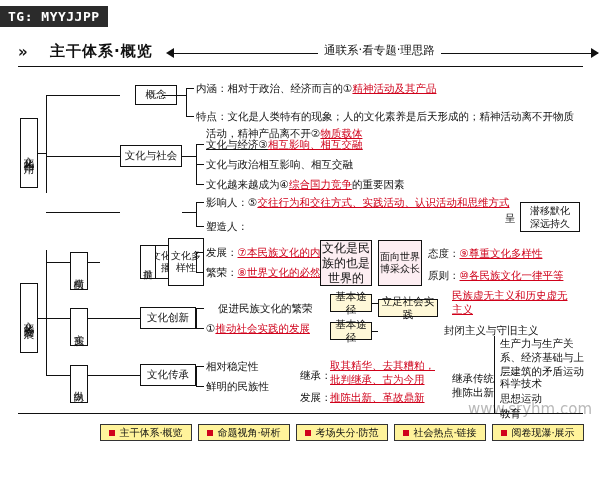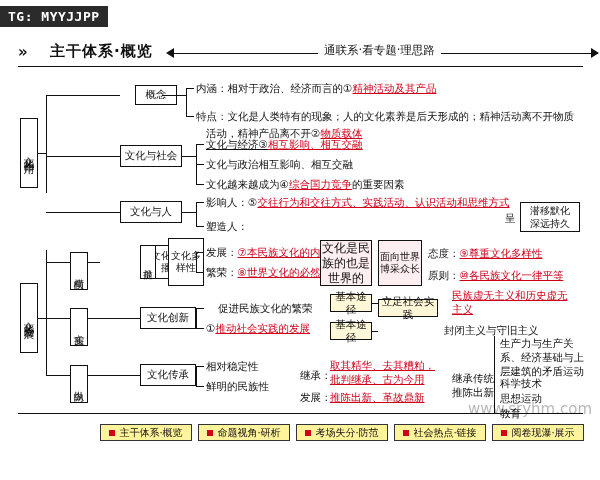--- a/index.html
+++ b/index.html
@@ -63,21 +63,20 @@
   <div class="ln lnh" style="left:46px;top:95px;width:74px;"></div>
   <div class="ln lnh" style="left:46px;top:156px;width:74px;"></div>
   <div class="ln lnh" style="left:46px;top:212px;width:74px;"></div>
 
   <div class="ln lnh" style="left:46px;top:262px;width:24px;"></div>
   <div class="ln lnh" style="left:46px;top:318px;width:24px;"></div>
   <div class="ln lnh" style="left:46px;top:375px;width:24px;"></div>
 
   <div class="box" style="left:135px;top:85px;width:42px;height:20px;">概念</div>
   <div class="box" style="left:120px;top:145px;width:62px;height:22px;">文化与社会</div>
-  <div class="box" style="left:120px;top:201px;width:62px;height:22px;">文化与人</div>
 
   <div class="box" style="left:70px;top:252px;width:18px;height:38px;writing-mode:vertical-rl;text-orientation:upright;letter-spacing:1px;">横向</div>
   <div class="box" style="left:70px;top:308px;width:18px;height:38px;writing-mode:vertical-rl;text-orientation:upright;letter-spacing:1px;">实质</div>
   <div class="box" style="left:70px;top:365px;width:18px;height:38px;writing-mode:vertical-rl;text-orientation:upright;letter-spacing:1px;">纵向</div>
 
   <div class="ln lnh" style="left:88px;top:262px;width:12px;"></div>
   <div class="box" style="left:100px;top:245px;width:36px;height:34px;font-size:10px;line-height:1.2;margin-left:48px;">文化传播</div>
   <div class="box" style="left:140px;top:245px;width:16px;height:34px;writing-mode:vertical-rl;text-orientation:upright;font-size:9.5px;letter-spacing:0px;">前提</div>
   <div class="box" style="left:168px;top:238px;width:36px;height:48px;font-size:10px;line-height:1.2;">文化多样性</div>
 

